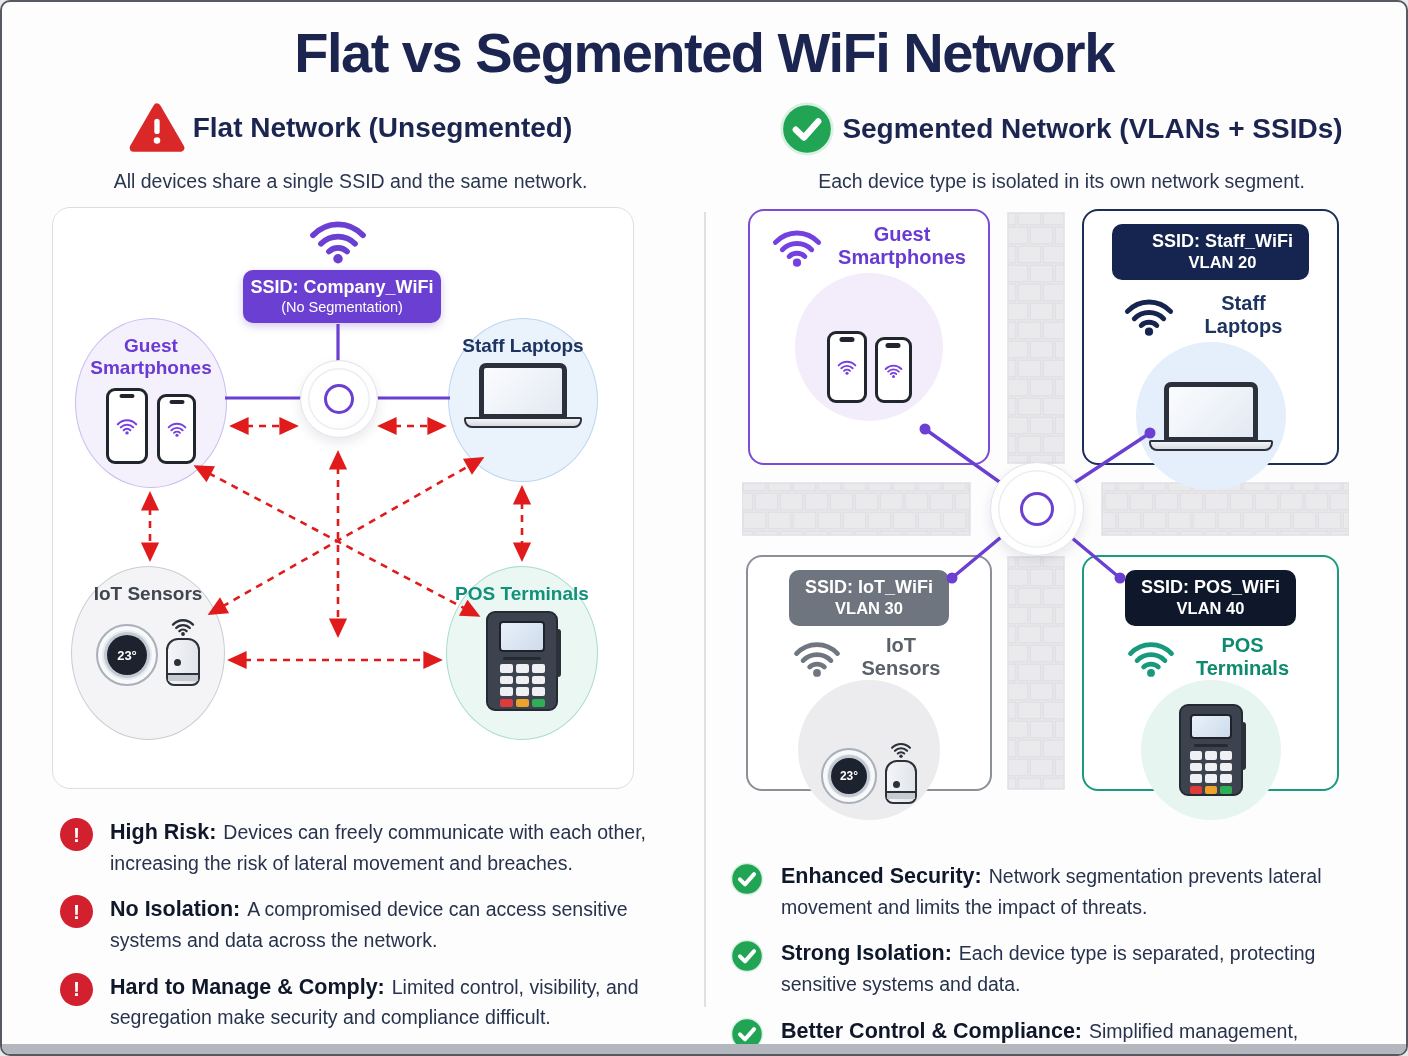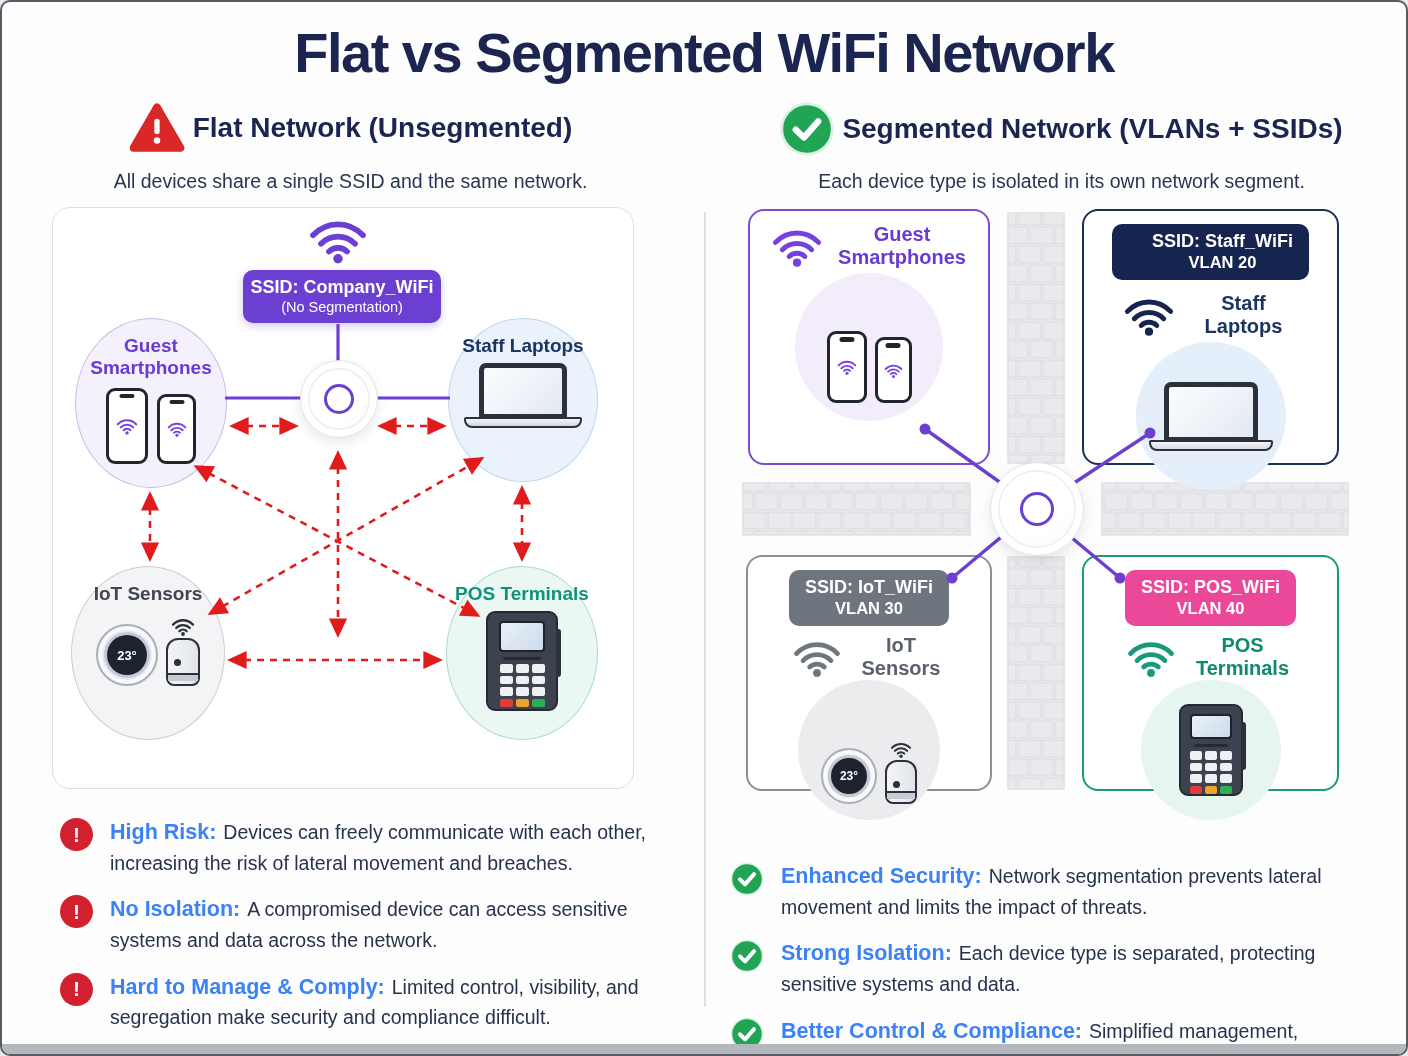--- a/index.html
+++ b/index.html
@@ -77,39 +77,39 @@
   .seg-ap .ap-ring{width:28px;height:28px;}
   .quad{position:absolute;background:#fff;border-radius:16px;z-index:2;display:flex;flex-direction:column;align-items:center;box-sizing:border-box;}
   .q-guest{left:6px;top:2px;width:242px;height:256px;border:2px solid #7c4dd4;}
   .q-staff{left:340px;top:2px;width:257px;height:256px;border:2px solid #1d2f57;}
   .q-iot{left:4px;top:348px;width:246px;height:236px;border:2px solid #8b9097;}
   .q-pos{left:340px;top:348px;width:257px;height:236px;border:2px solid #1a9a7e;}
   .qbadge{margin-top:13px;padding:7px 16px 8px;border-radius:10px;color:#fff;text-align:center;white-space:nowrap;}
   .qbadge .b1{font-size:18px;font-weight:bold;}
   .qbadge .b2{font-size:16.5px;font-weight:bold;margin-top:1px;}
   .q-guest .qbadge{background:#6d3fd0;} .q-staff .qbadge{background:#16254f;padding-left:40px;}
-  .q-iot .qbadge{background:#6e757e;} .q-pos .qbadge{background:#ec4899;}
+  .q-iot .qbadge{background:#6e757e;} .q-pos .qbadge{background:#0f172a;}
   .qrow{display:flex;align-items:center;justify-content:center;gap:14px;margin-top:12px;}
   .qrow .ql{font-weight:bold;font-size:20px;line-height:1.15;text-align:center;}
   .q-guest .ql{color:#6a3bd4;} .q-staff .ql{color:#1d3461;} .q-iot .ql{color:#5a616b;} .q-pos .ql{color:#0e8a6e;}
   .dev-circle{margin-top:4px;border-radius:50%;display:flex;align-items:flex-end;justify-content:center;gap:8px;flex:none;}
   .q-guest .dev-circle{width:148px;height:148px;background:#f2ecfb;padding-bottom:18px;box-sizing:border-box;}
   .q-staff .dev-circle{width:150px;height:148px;background:#e4effb;align-items:center;}
   .q-iot .dev-circle{width:142px;height:140px;background:#ececee;padding-bottom:16px;box-sizing:border-box;margin-top:0;}
   .q-pos .dev-circle{width:140px;height:140px;background:#e6f5f0;align-items:center;margin-top:0;}
 
   .wifi{flex:none;}
 
   
   .bullets{position:absolute;top:814px;display:flex;flex-direction:column;gap:15px;}
   .bullets.lb{left:58px;width:618px;} .bullets.rb{left:728px;width:640px;margin-top:44px;}
   .bullet{display:flex;gap:17px;}
   .bullet .bicon{flex:none;margin-top:2px;}
   .bullet p{margin:0;font-size:19.5px;color:#27324c;line-height:1.52;}
-  .bullet .bt{font-weight:bold;font-size:21.5px;color:#3b82f6;margin-right:7px;}
+  .bullet .bt{font-weight:bold;font-size:21.5px;color:#0f172a;margin-right:7px;}
   .alert-circle{width:33px;height:33px;border-radius:50%;background:#d3202f;color:#fff;font-weight:bold;
     font-size:21px;display:flex;align-items:center;justify-content:center;}
 </style>
 </head>
 <body>
 
 <svg width="0" height="0" style="position:absolute">
   <defs>
     <symbol id="wifi-sym" viewBox="0 0 24 19">
       <path d="M2 7.6 C 7.6 1.8, 16.4 1.8, 22 7.6" stroke="currentColor" stroke-width="2.3" fill="none" stroke-linecap="round"></path>

